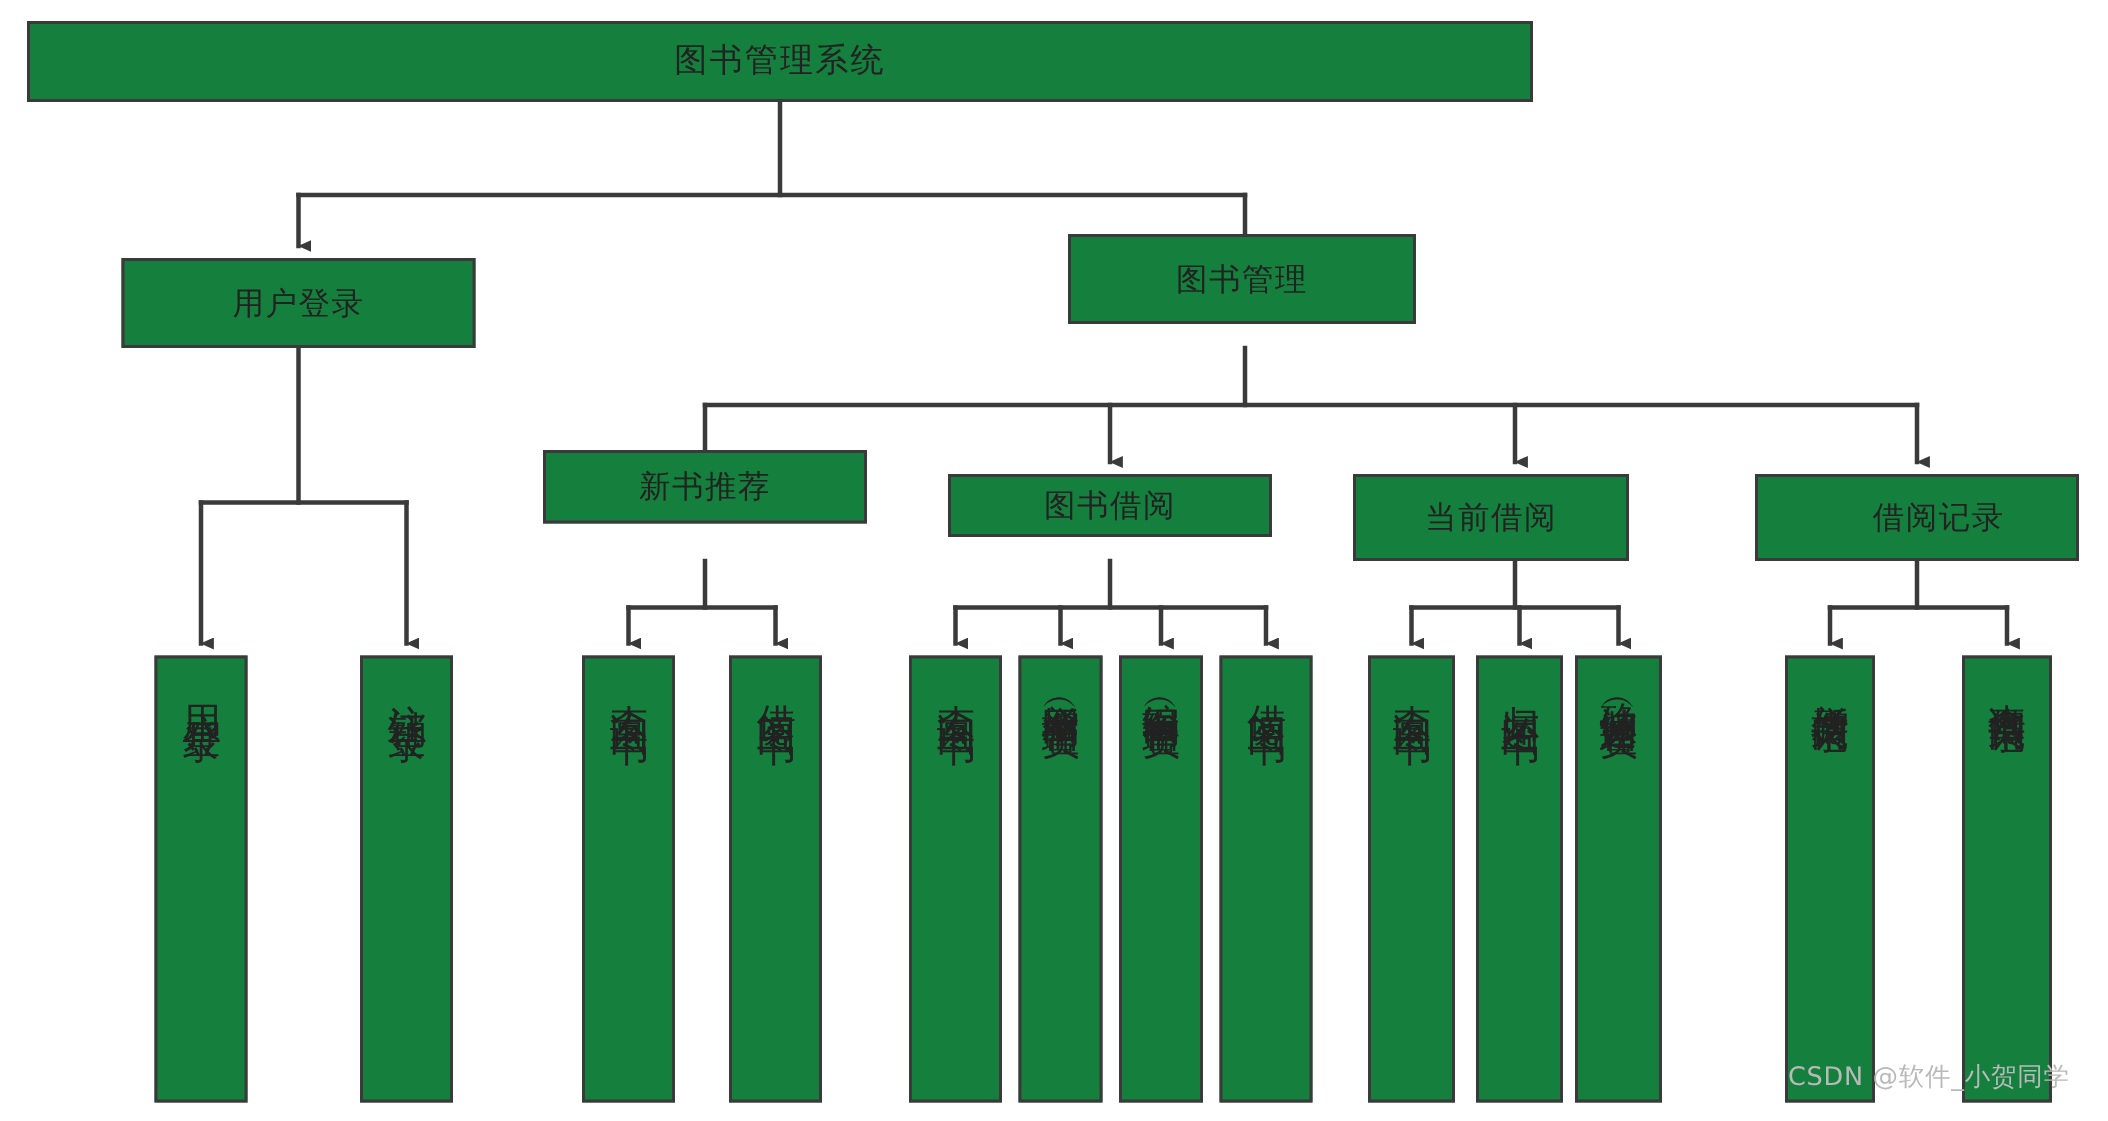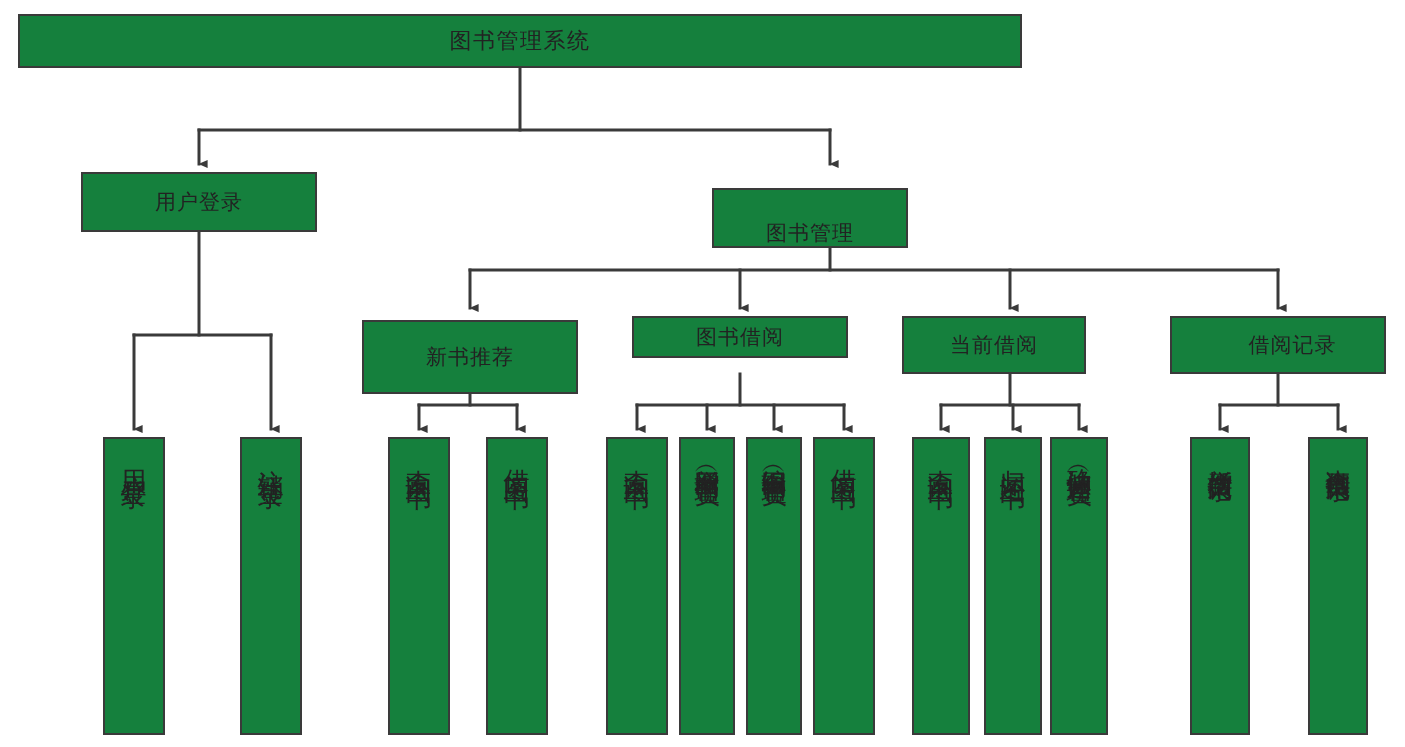--- a/index.html
+++ b/index.html
@@ -133,25 +133,25 @@
     </g>
   </svg>
 
   <div class="node-box node-h node-root" style="left:18px; top:14px; width:1004px; height:54px;">
     <span class="node-label">图书管理系统</span>
   </div>
 
   <div class="node-box node-h" style="left:81px; top:172px; width:236px; height:60px;">
     <span class="node-label">用户登录</span>
   </div>
-  <div class="node-box node-h" style="left:712px; top:188px; width:196px; height:60px;align-items:flex-end;">
+  <div class="node-box node-h" style="left:712px; top:156px; width:232px; height:60px;">
     <span class="node-label">图书管理</span>
   </div>
 
-  <div class="node-box node-h" style="left:362px; top:320px; width:216px; height:74px;">
+  <div class="node-box node-h" style="left:362px; top:300px; width:216px; height:49px;">
     <span class="node-label">新书推荐</span>
   </div>
   <div class="node-box node-h" style="left:632px; top:316px; width:216px; height:42px;">
     <span class="node-label">图书借阅</span>
   </div>
   <div class="node-box node-h" style="left:902px; top:316px; width:184px; height:58px;">
     <span class="node-label">当前借阅</span>
   </div>
   <div class="node-box node-h" style="left:1170px; top:316px; width:216px; height:58px;padding-left:29px;">
     <span class="node-label">借阅记录</span>
@@ -194,14 +194,15 @@
     <span class="node-label">确认归还（管理员）</span>
   </div>
 
   <div class="node-box node-v tall" style="left:1190px; top:437px; width:60px; height:298px;">
     <span class="node-label">新增借阅记录</span>
   </div>
   <div class="node-box node-v tall" style="left:1308px; top:437px; width:60px; height:298px;">
     <span class="node-label">查询借阅记录</span>
   </div>
 
+  <div class="watermark" style="left:1192px; top:706px;">CSDN @软件_小贺同学</div>
 
 </div>
 
 </body></html>

